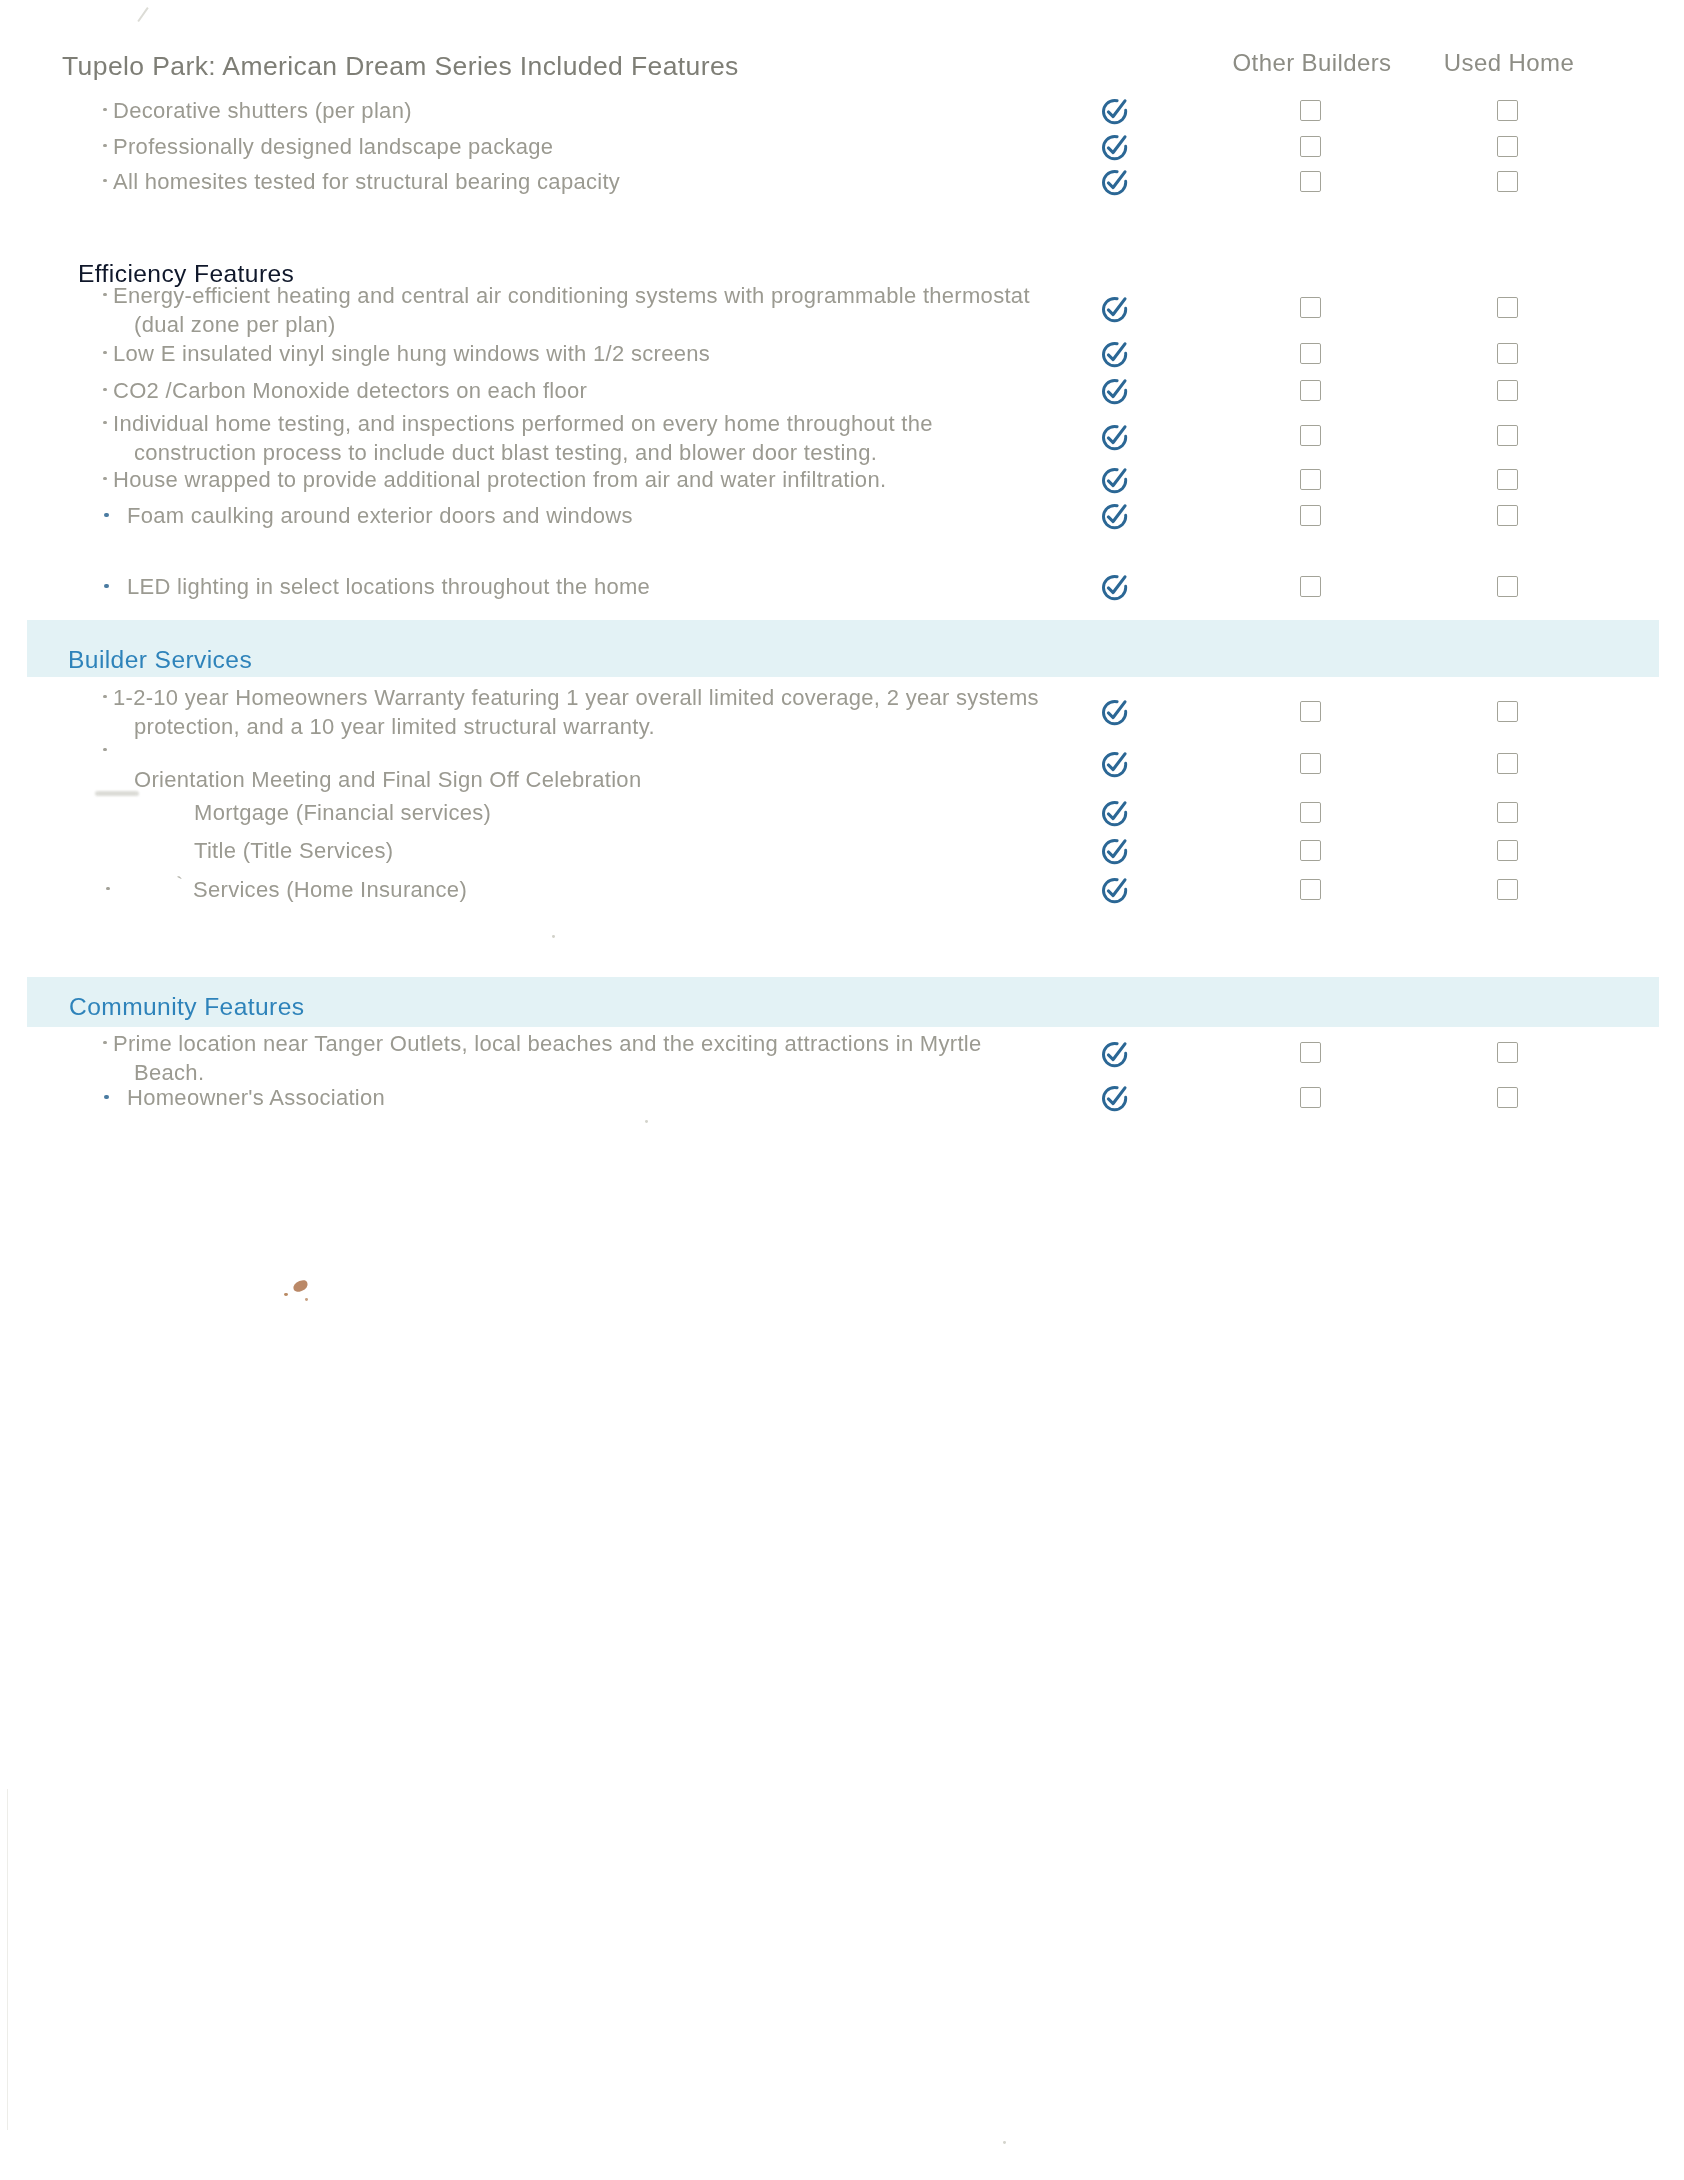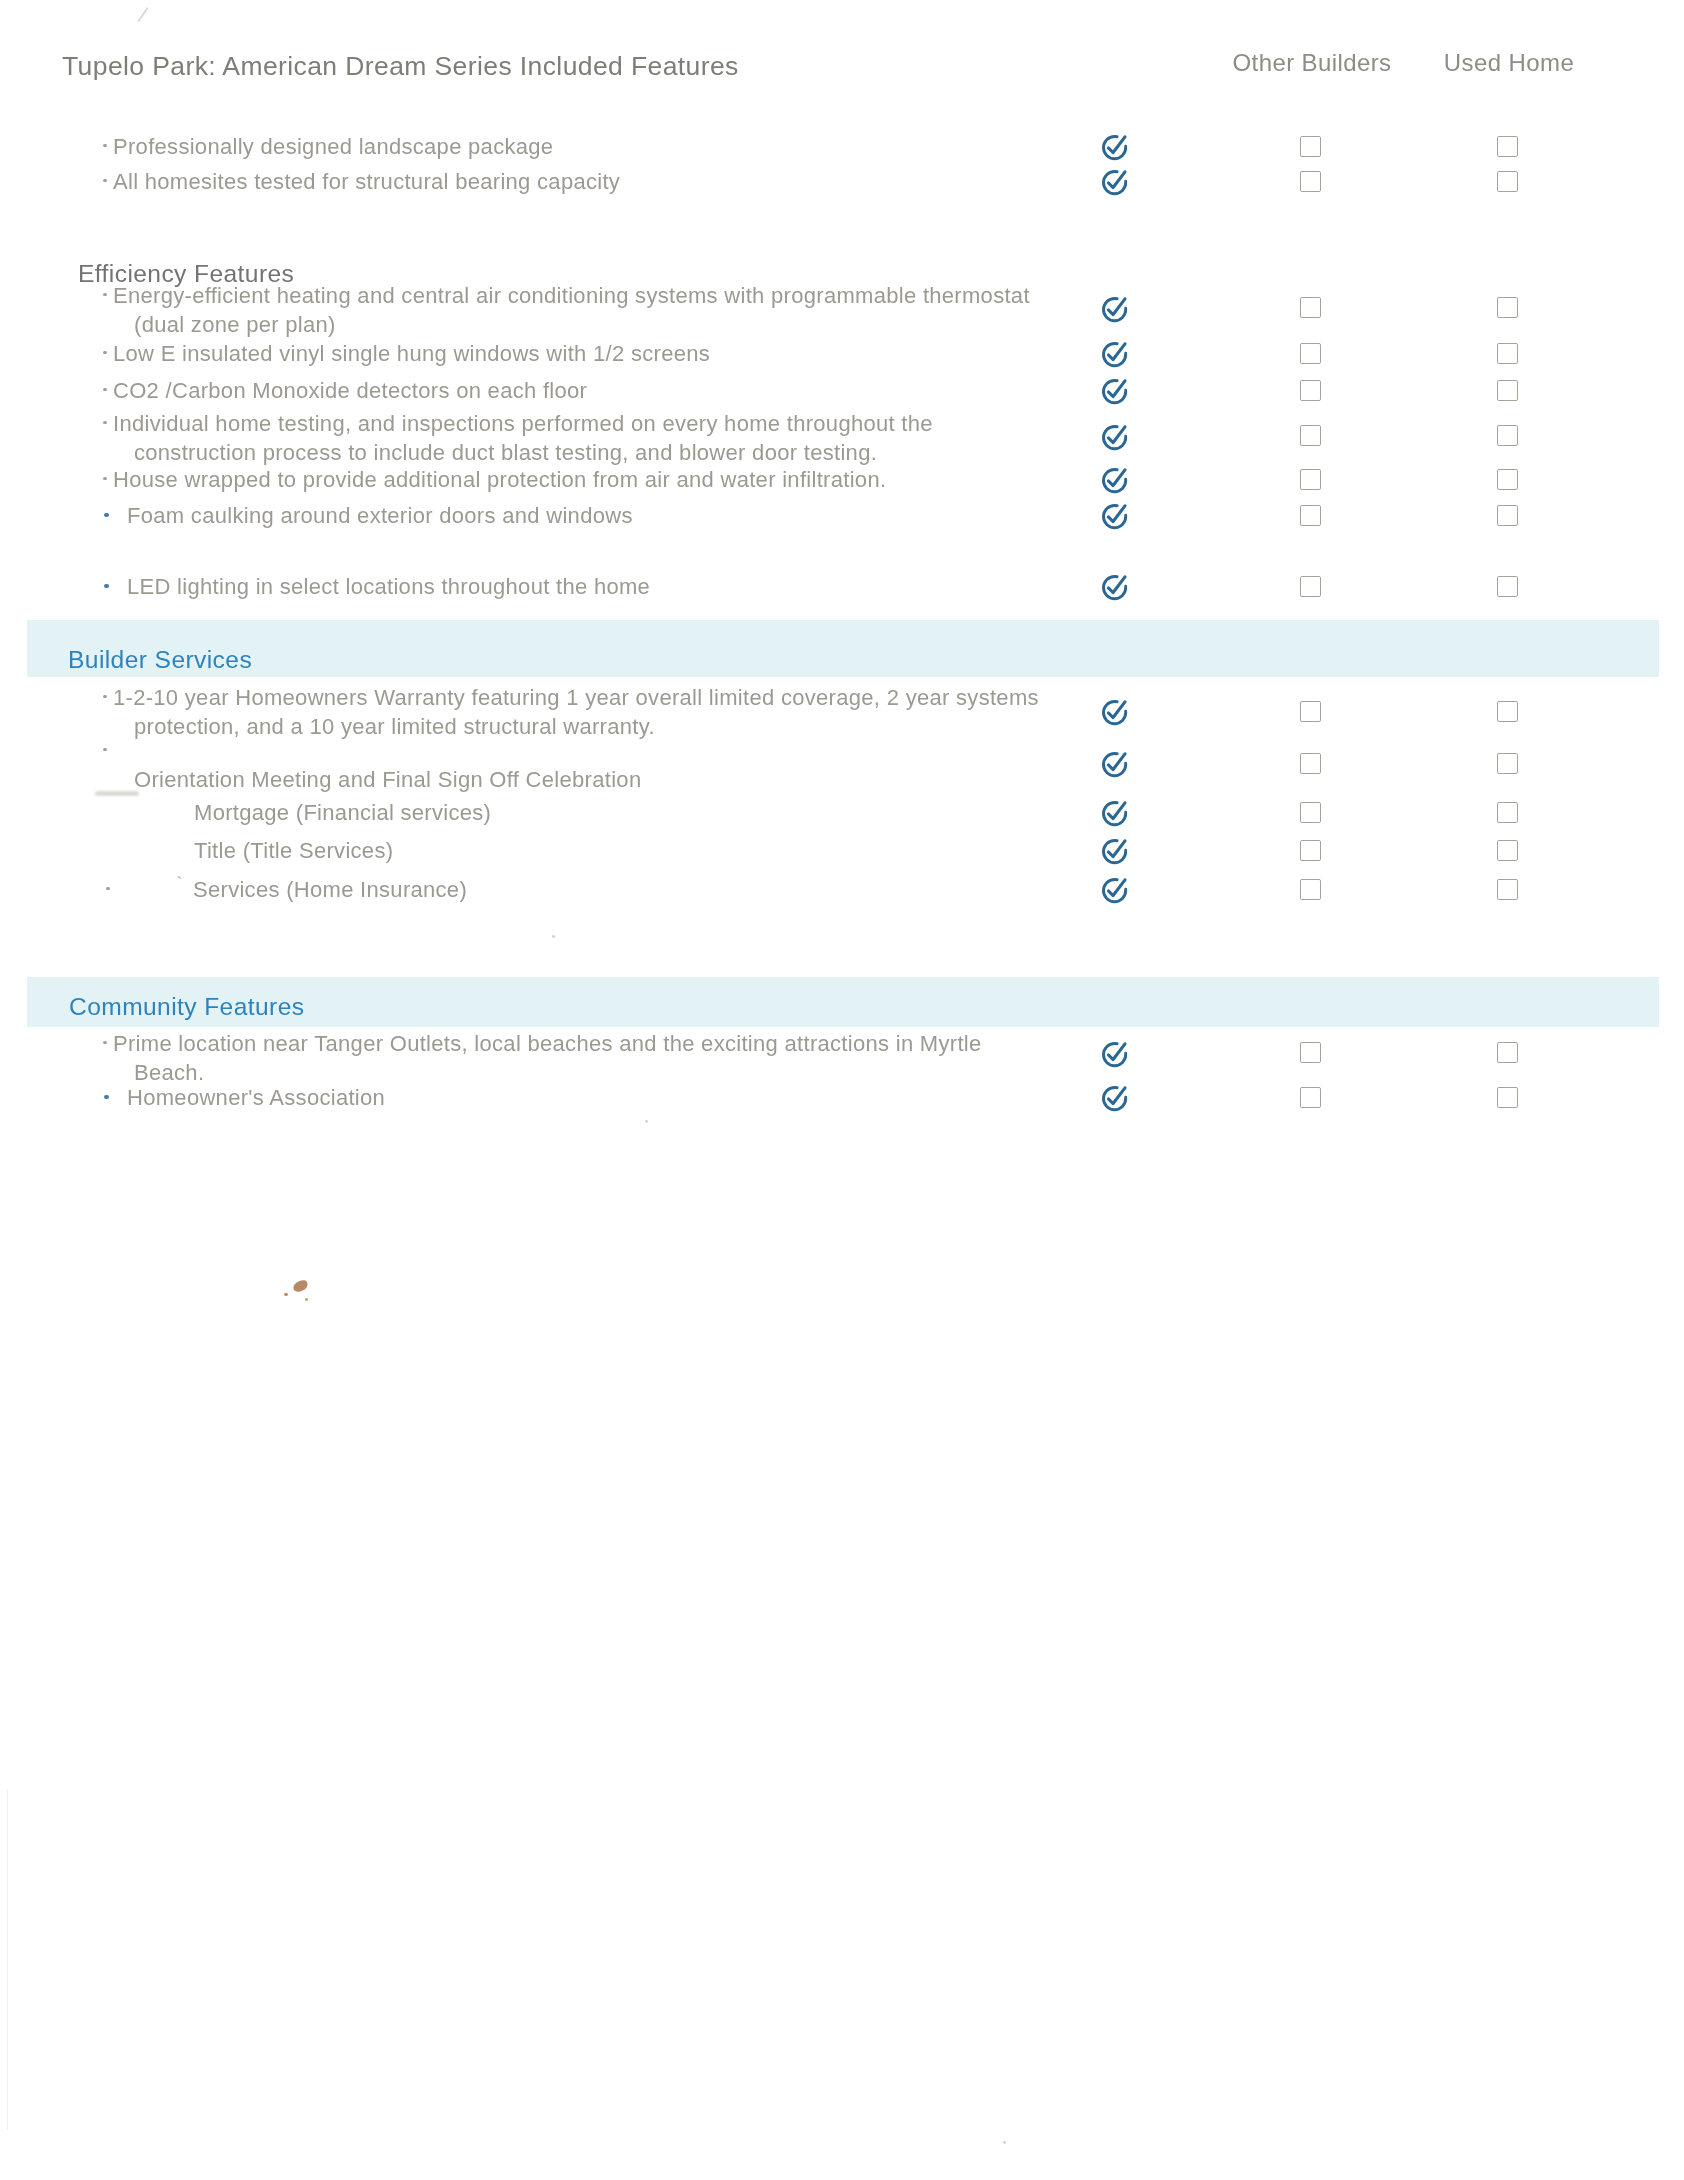--- a/index.html
+++ b/index.html
@@ -5,21 +5,21 @@
 <style>
   html,body{margin:0;padding:0;background:#ffffff;}
   .page{position:relative;width:1685px;height:2180px;background:#ffffff;overflow:hidden;
         font-family:"Liberation Sans", sans-serif;}
   
   .title{position:absolute;left:62px;top:51px;font-size:26.5px;color:#7e7e76;letter-spacing:0.4px;white-space:nowrap;}
   .colhead{position:absolute;top:49px;width:208px;text-align:center;font-size:24px;color:#8d8d85;letter-spacing:0.4px;}
   
   .band{position:absolute;left:26.5px;width:1632px;background:#e3f2f5;}
   .sec-head{position:absolute;font-size:24.6px;letter-spacing:0.4px;white-space:nowrap;z-index:2;}
-  .sec-head.eff{color:#737373;}
+  .sec-head.eff{color:#0f172a;}
   .sec-head.blu{color:#2e83ba;}
   
   .r{position:absolute;left:0;width:1685px;height:38px;}
   .l{position:absolute;top:0;white-space:nowrap;font-size:22px;color:#9b9a91;letter-spacing:0.3px;line-height:25.6px;}
   .l2{top:29px;left:134px;}
   .b{position:absolute;top:9.5px;border-radius:50%;}
   .b.gray{left:103px;width:3.8px;height:3.8px;background:#a2a198;}
   .b.blue{left:104px;width:4.7px;height:4.7px;background:#4a7ba1;}
   .ckw{position:absolute;left:1100px;width:31px;height:31px;}
   .ckw svg{display:block;width:31px;height:31px;}
@@ -42,20 +42,32 @@
 </style>
 </head>
 <body>
 
 <div class="page">
 
   <div class="title">Tupelo Park: American Dream Series Included Features</div>
   <div class="colhead" style="left:1208px">Other Builders</div>
   <div class="colhead" style="left:1405px">Used Home</div>
 
+  <div class="r" style="top:98px">
+    <span class="b gray"></span>
+    <span class="l" style="left:113px">Decorative shutters (per plan)</span>
+    <span class="ckw" style="top:-2.8px">
+        <svg viewBox="0 0 34 34">
+          <circle cx="16" cy="18.2" r="12.2" fill="none" stroke="#2b6795" stroke-width="3.2" stroke-dasharray="62 14.7" stroke-dashoffset="2" stroke-linecap="round"></circle>
+          <path d="M9.2 18.6 L14.4 23.6 L27.4 6.4" fill="none" stroke="#2b6795" stroke-width="3.4" stroke-linecap="round" stroke-linejoin="round"></path>
+        </svg>
+      </span>
+    <span class="cb ob" style="top:1.9px"></span>
+    <span class="cb uh" style="top:1.9px"></span>
+  </div>
   <div class="r" style="top:134px">
     <span class="b gray"></span>
     <span class="l" style="left:113px">Professionally designed landscape package</span>
     <span class="ckw" style="top:-2.8px">
         <svg viewBox="0 0 34 34">
           <circle cx="16" cy="18.2" r="12.2" fill="none" stroke="#2b6795" stroke-width="3.2" stroke-dasharray="62 14.7" stroke-dashoffset="2" stroke-linecap="round"></circle>
           <path d="M9.2 18.6 L14.4 23.6 L27.4 6.4" fill="none" stroke="#2b6795" stroke-width="3.4" stroke-linecap="round" stroke-linejoin="round"></path>
         </svg>
       </span>
     <span class="cb ob" style="top:1.9px"></span>

